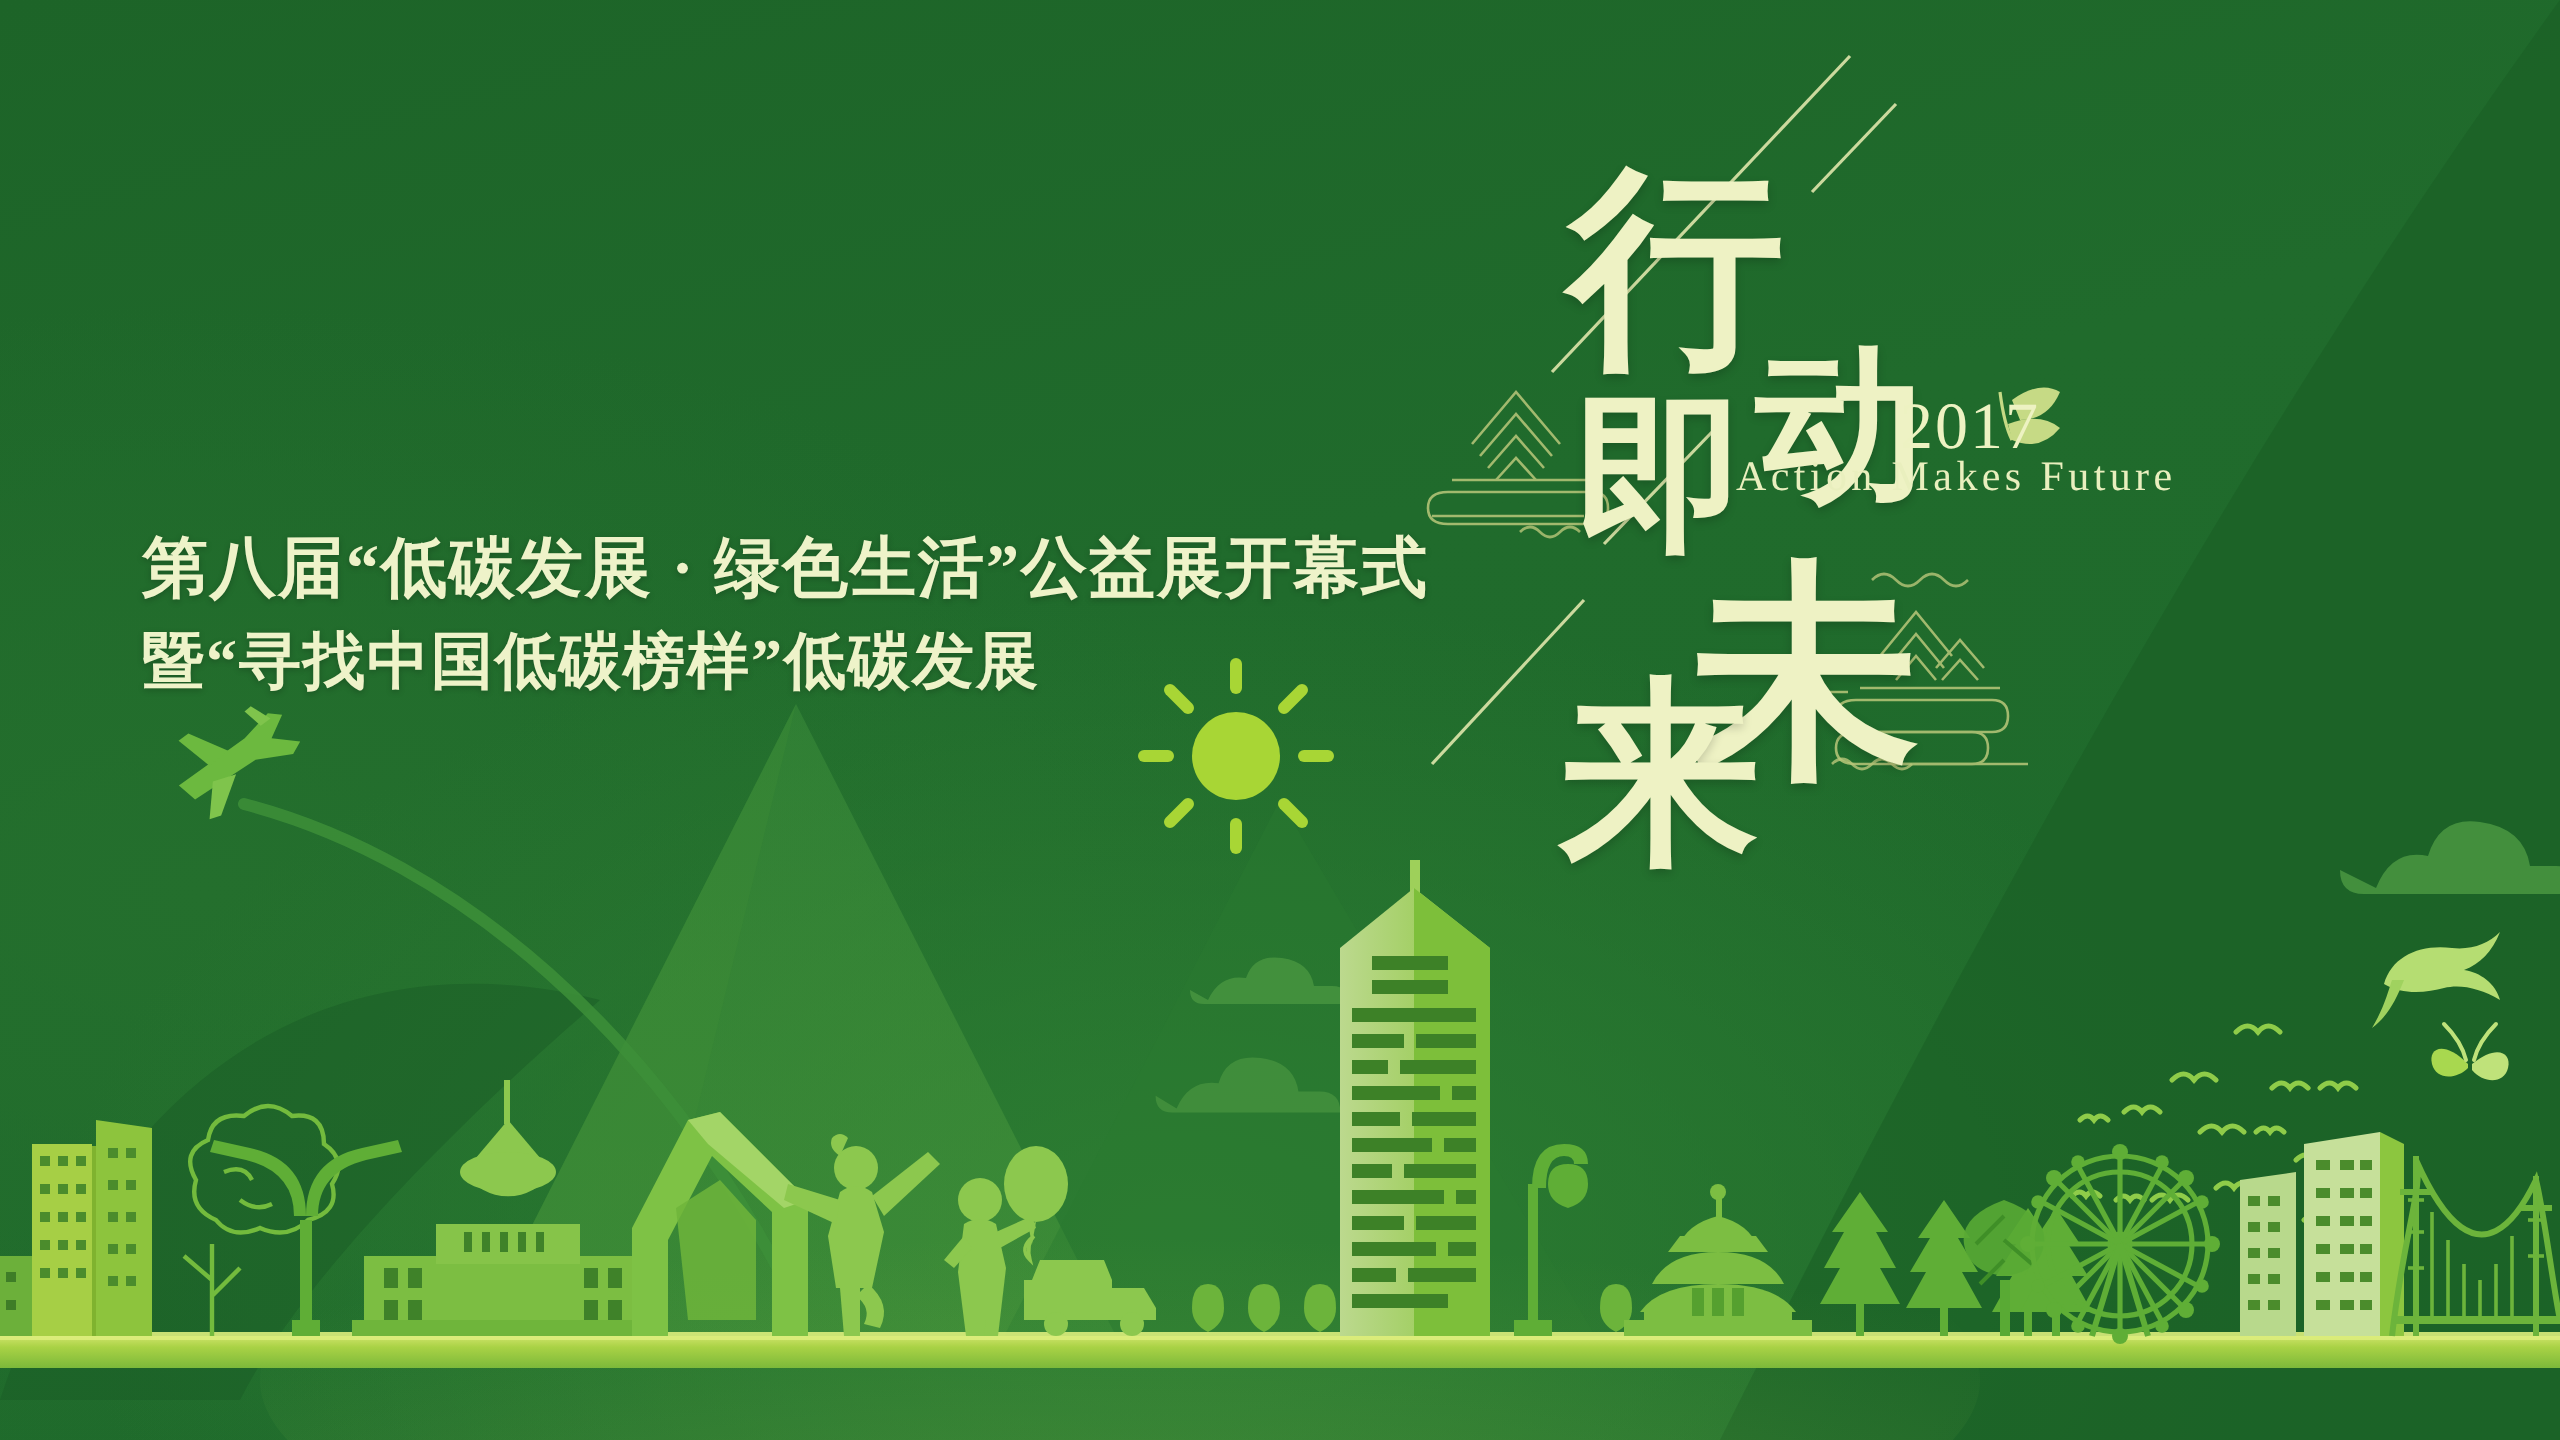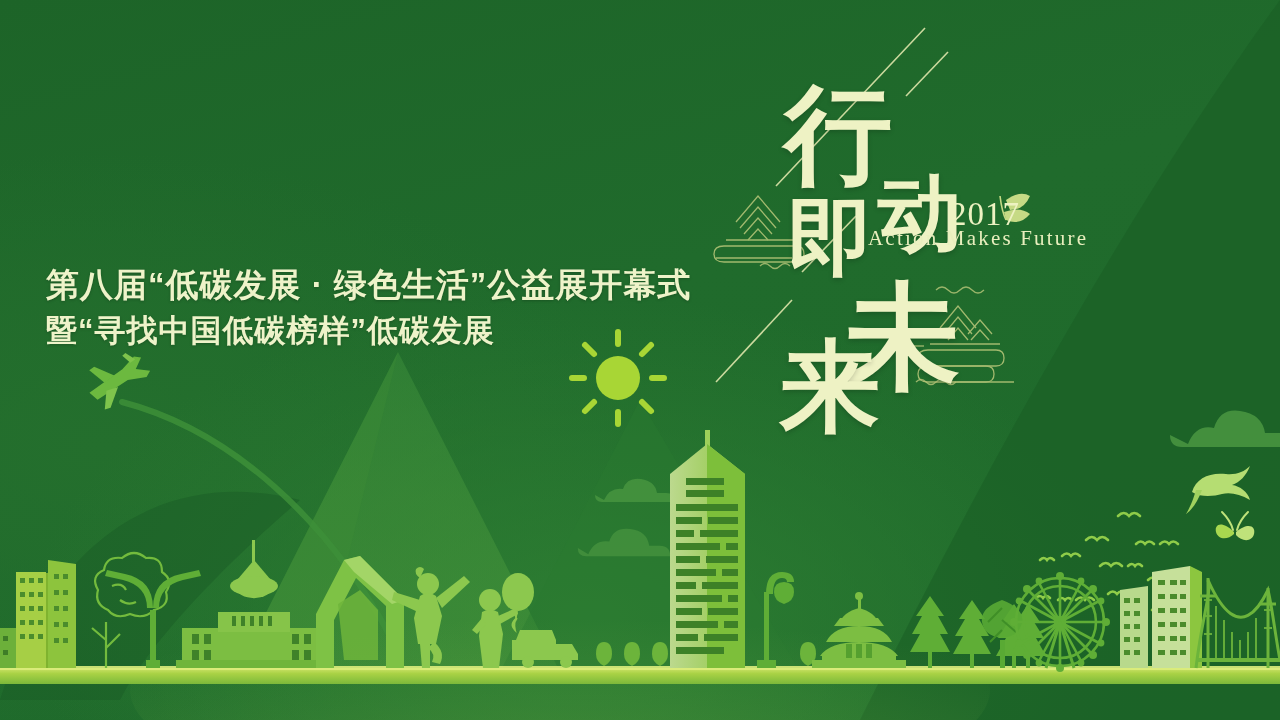--- a/index.html
+++ b/index.html
@@ -33,21 +33,22 @@
     left:46px; top:262px;
     color:#eef3c9;
     line-height:1.42;
     text-shadow:0 1px 3px rgba(0,0,0,.22);
     white-space:nowrap;
   }
   #subtitle .line {
     font-size:33px;
     font-weight:700;
     letter-spacing:1px;
-    font-family:Liberation Sans, sans-serif;
+    font-family:Liberation Serif, serif;
+    margin-left:25px;
   }
   #subtitle .line2 { font-size:31px; }
 
   
   #titleblock { position:absolute; left:770px; top:72px; width:300px; height:330px; }
   .bigchar {
     position:absolute;
     color:#eef2c4;
     font-family:"Liberation Serif","DejaVu Serif",serif;
     font-weight:700;

